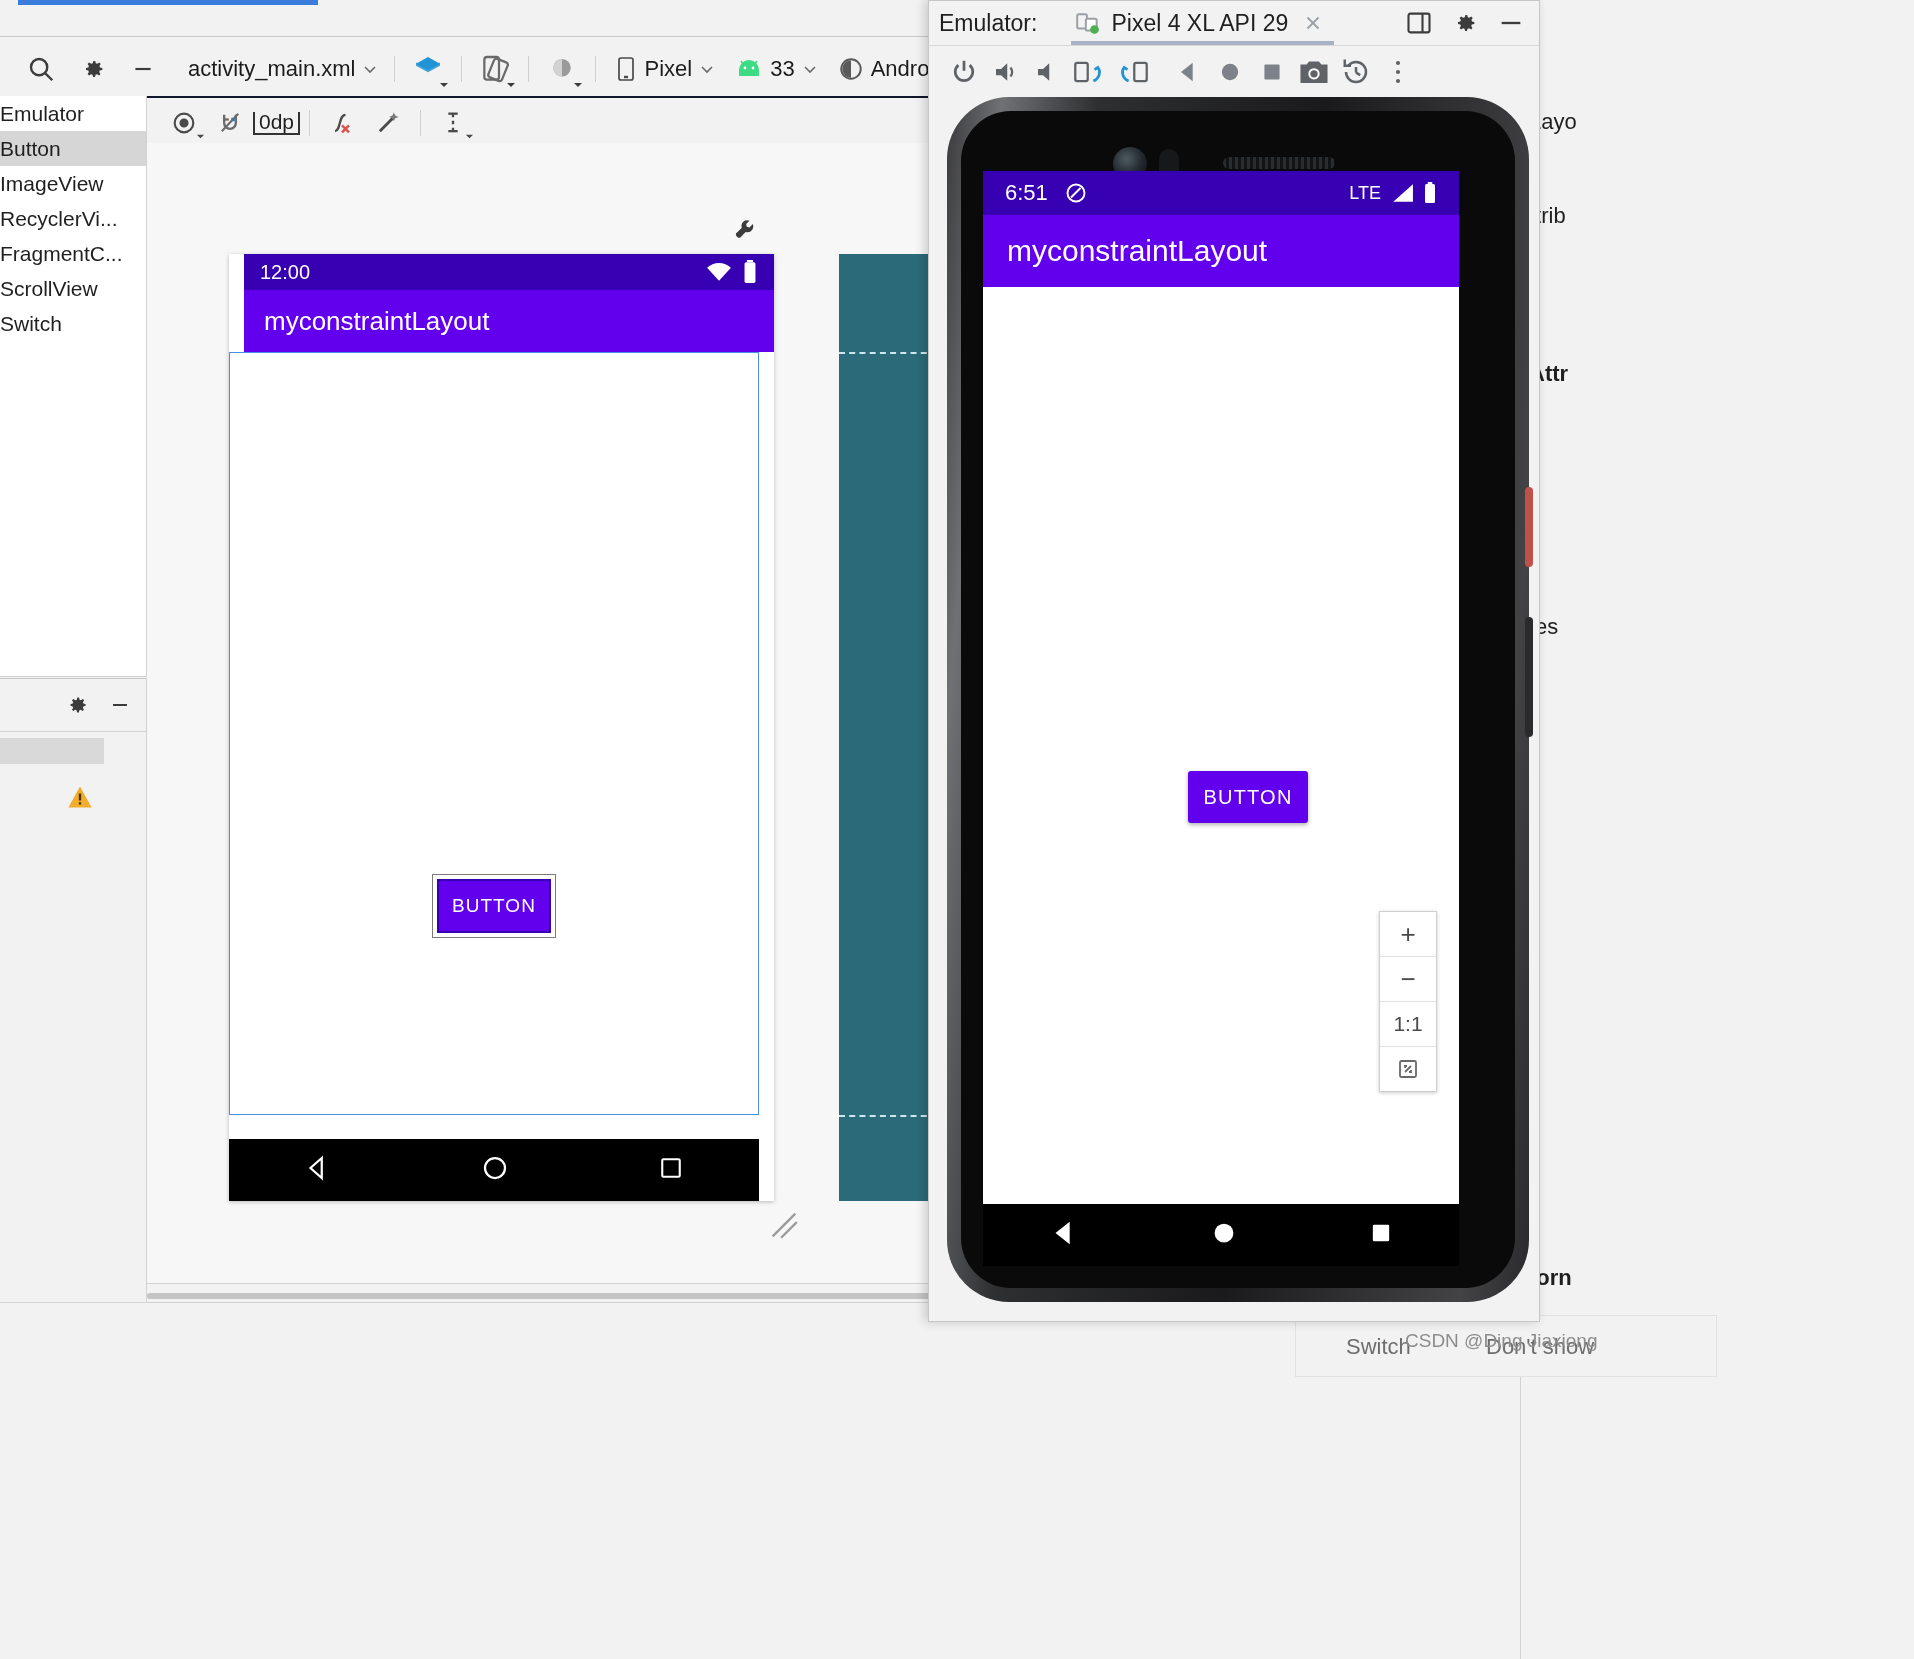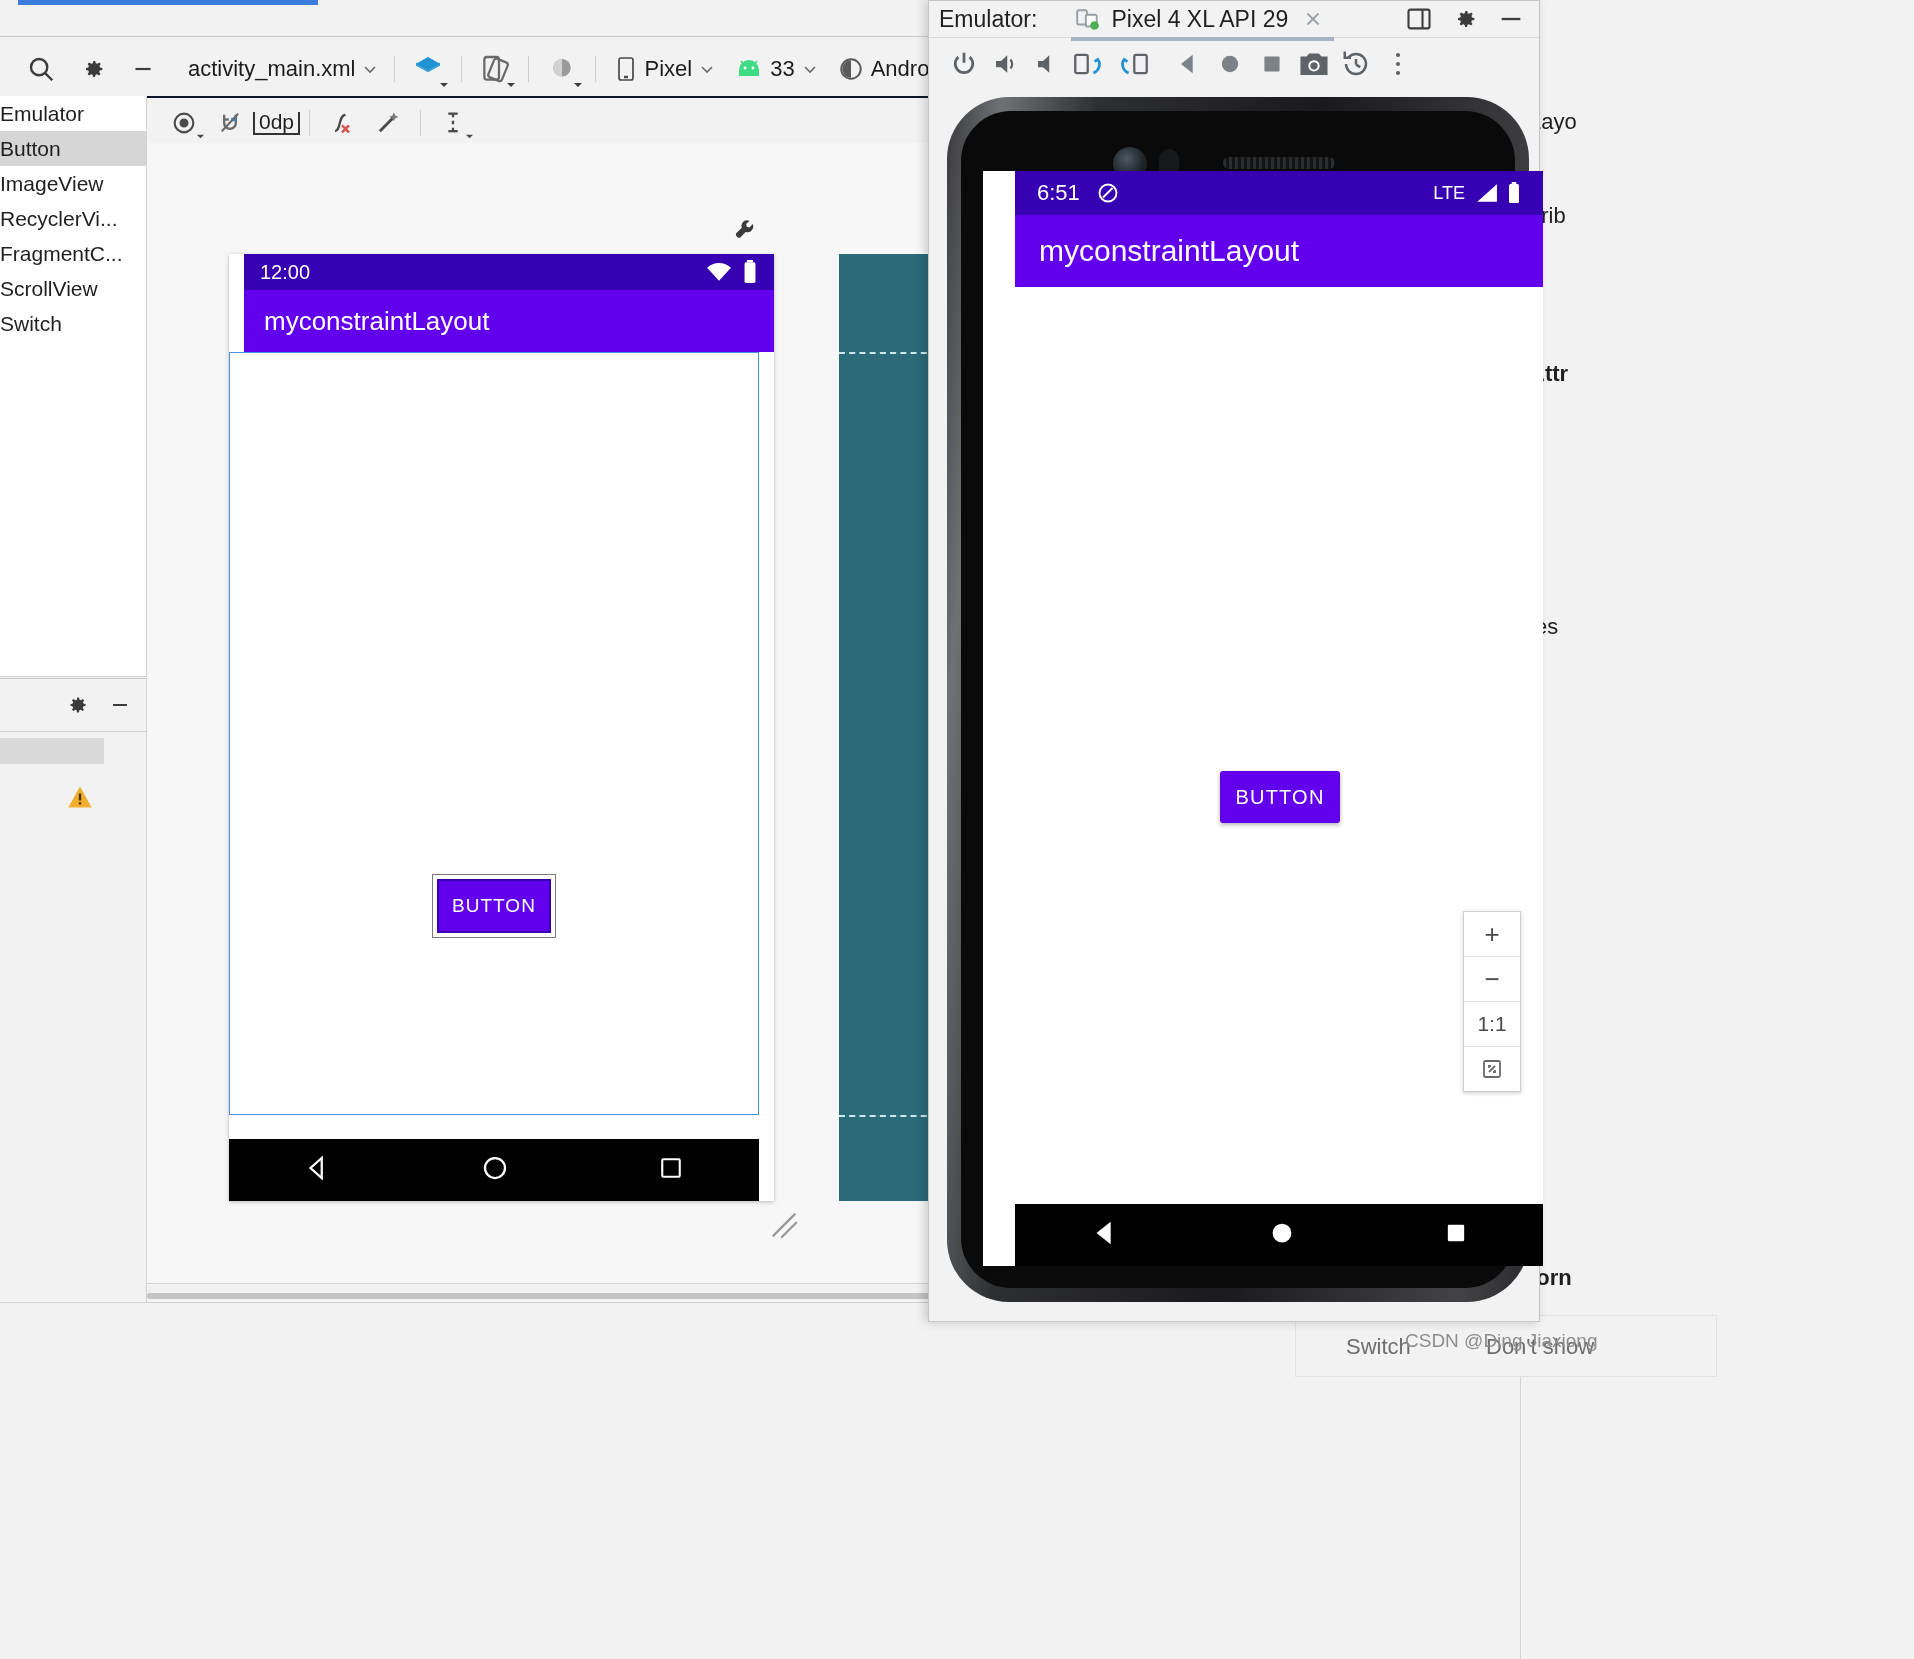--- a/index.html
+++ b/index.html
@@ -80,36 +80,36 @@
   .bottomstrip{position:absolute;left:0;top:1302px;width:1520px;height:357px;background:#f2f2f2;
                border-top:1px solid #d2d2d2;}
   .dialog-actions{position:absolute;left:1295px;top:1315px;width:420px;height:60px;background:#f2f2f2;
                   border:1px solid #e2e2e2;}
   .dlg-txt{position:absolute;font-size:22px;color:#6d6d6d;}
   .watermark{position:absolute;left:1405px;top:1330px;font-size:19px;color:#8d8d8d;}
 
   
   #emu{position:absolute;left:928px;top:0;width:610px;height:1320px;background:#f2f2f2;
        border:1px solid #c6c6c6;box-shadow:-3px 0 10px rgba(0,0,0,.18);}
-  .emu-title{height:36px;display:flex;align-items:center;gap:0;padding-left:10px;position:relative;}
+  .emu-title{height:44px;display:flex;align-items:center;gap:0;padding-left:10px;position:relative;}
   .emu-title .lbl{font-size:23px;color:#1f1f1f;margin-right:34px;}
   .emu-tab{display:flex;align-items:center;gap:10px;height:44px;padding:0 6px 0 4px;position:relative;}
   .emu-tab .tabname{font-size:23px;color:#1f1f1f;white-space:nowrap;}
   .emu-tab-underline{position:absolute;left:0;bottom:0;height:4px;background:#a7b2c4;width:100%;}
   .emu-winbtns{margin-left:auto;display:flex;align-items:center;gap:18px;padding-right:14px;}
   .emu-toolbar{height:52px;border-top:1px solid #d8d8d8;display:flex;align-items:center;gap:0;
                padding-left:14px;}
   .etb{width:42px;height:42px;display:inline-flex;align-items:center;justify-content:center;}
 
   
   .phone{position:absolute;left:18px;top:96px;width:582px;height:1205px;}
   .phone-shell{position:absolute;left:0;top:0;width:582px;height:1205px;border-radius:62px;
                background:linear-gradient(95deg,#3a3a3c 0%,#6f7174 8%,#2e2f31 22%,#1a1a1c 55%,#434345 90%,#2a2a2c 100%);}
   .phone-inner{position:absolute;left:14px;top:14px;width:554px;height:1177px;border-radius:50px;background:#0a0a0a;}
-  .phone-screen{position:absolute;left:36px;top:74px;width:528px;height:1095px;background:#fff;overflow:hidden;padding-left:32px;}
+  .phone-screen{position:absolute;left:36px;top:74px;width:476px;height:1095px;background:#fff;overflow:hidden;}
   .cam{position:absolute;left:152px;top:36px;width:34px;height:34px;border-radius:50%;
        background:radial-gradient(circle at 40% 35%,#4d5a63 0%,#20262b 55%,#0d0f11 100%);}
   .cam2{position:absolute;left:198px;top:38px;width:20px;height:30px;border-radius:10px;background:#16181a;}
   .speaker{position:absolute;left:262px;top:46px;width:112px;height:12px;border-radius:6px;
            background:repeating-linear-gradient(90deg,#2a2c2e 0 3px,#121314 3px 6px);}
   .sidebtn{position:absolute;right:-4px;top:390px;width:8px;height:80px;border-radius:4px;background:#c0504a;}
   .sidebtn2{position:absolute;right:-4px;top:520px;width:8px;height:120px;border-radius:4px;background:#2a2a2c;}
 
   .e-status{height:44px;background:#3700b3;color:#fff;display:flex;align-items:center;
             justify-content:space-between;padding:0 22px;font-size:22px;}

